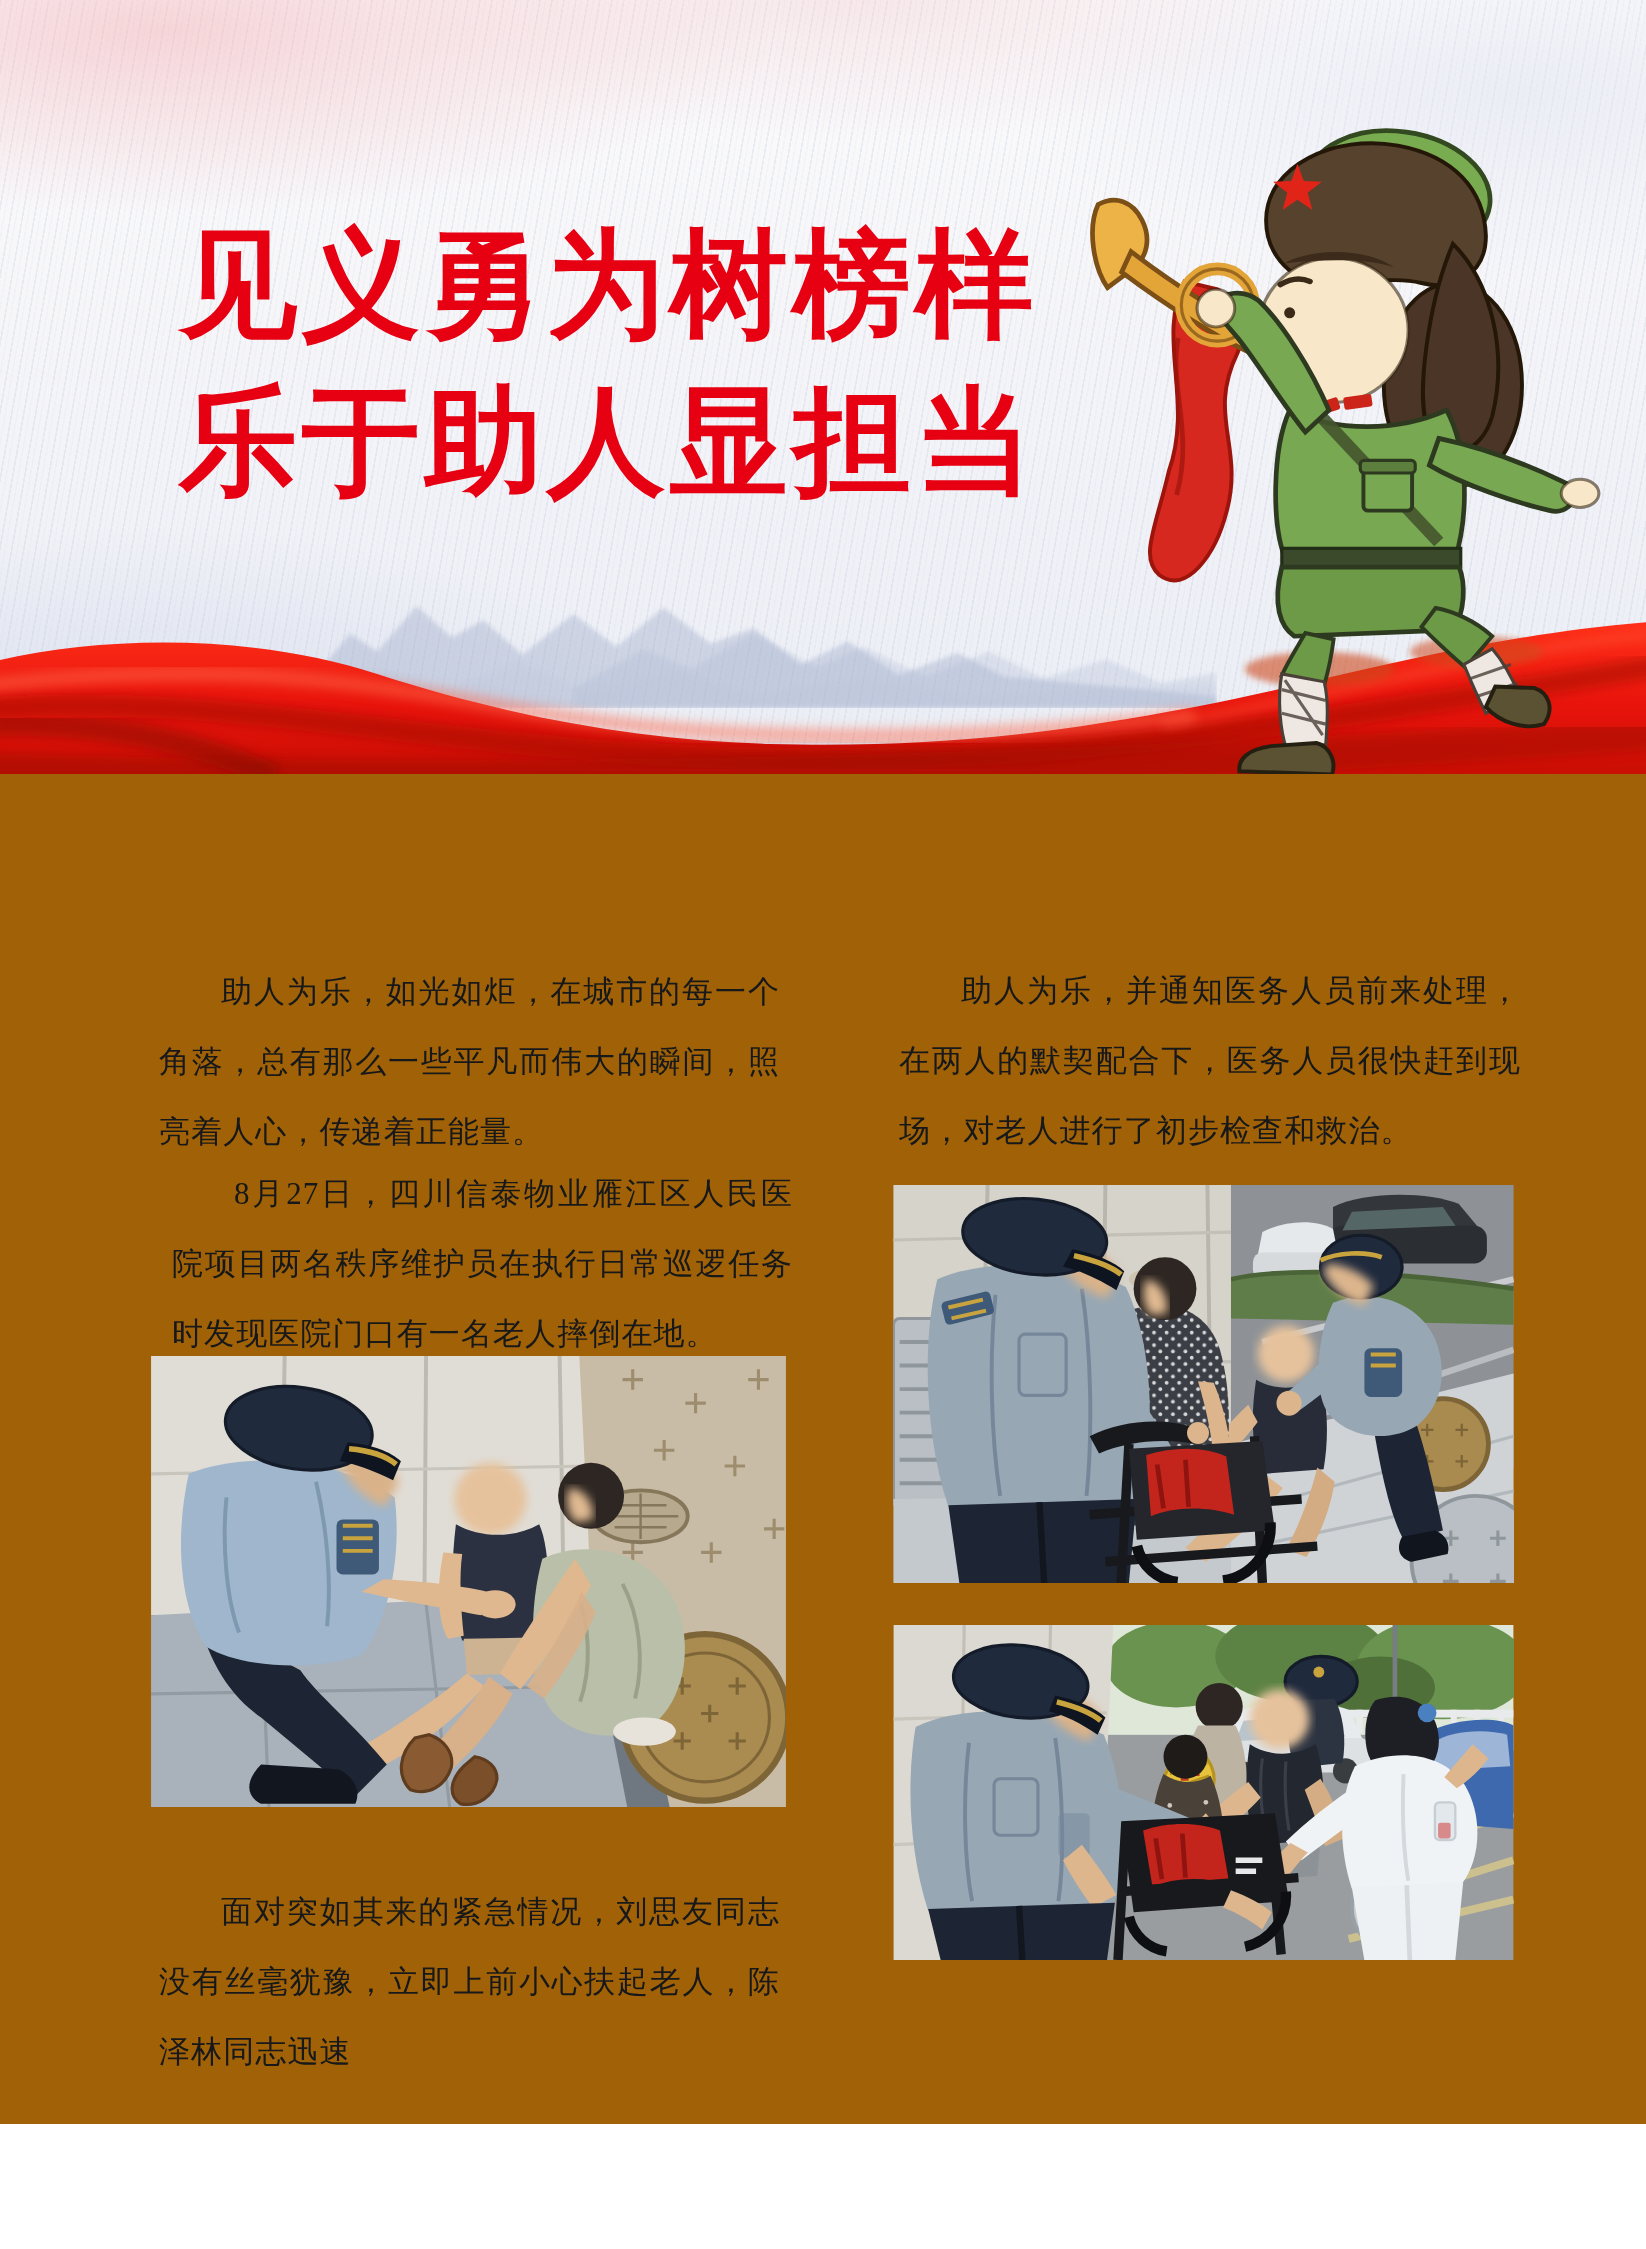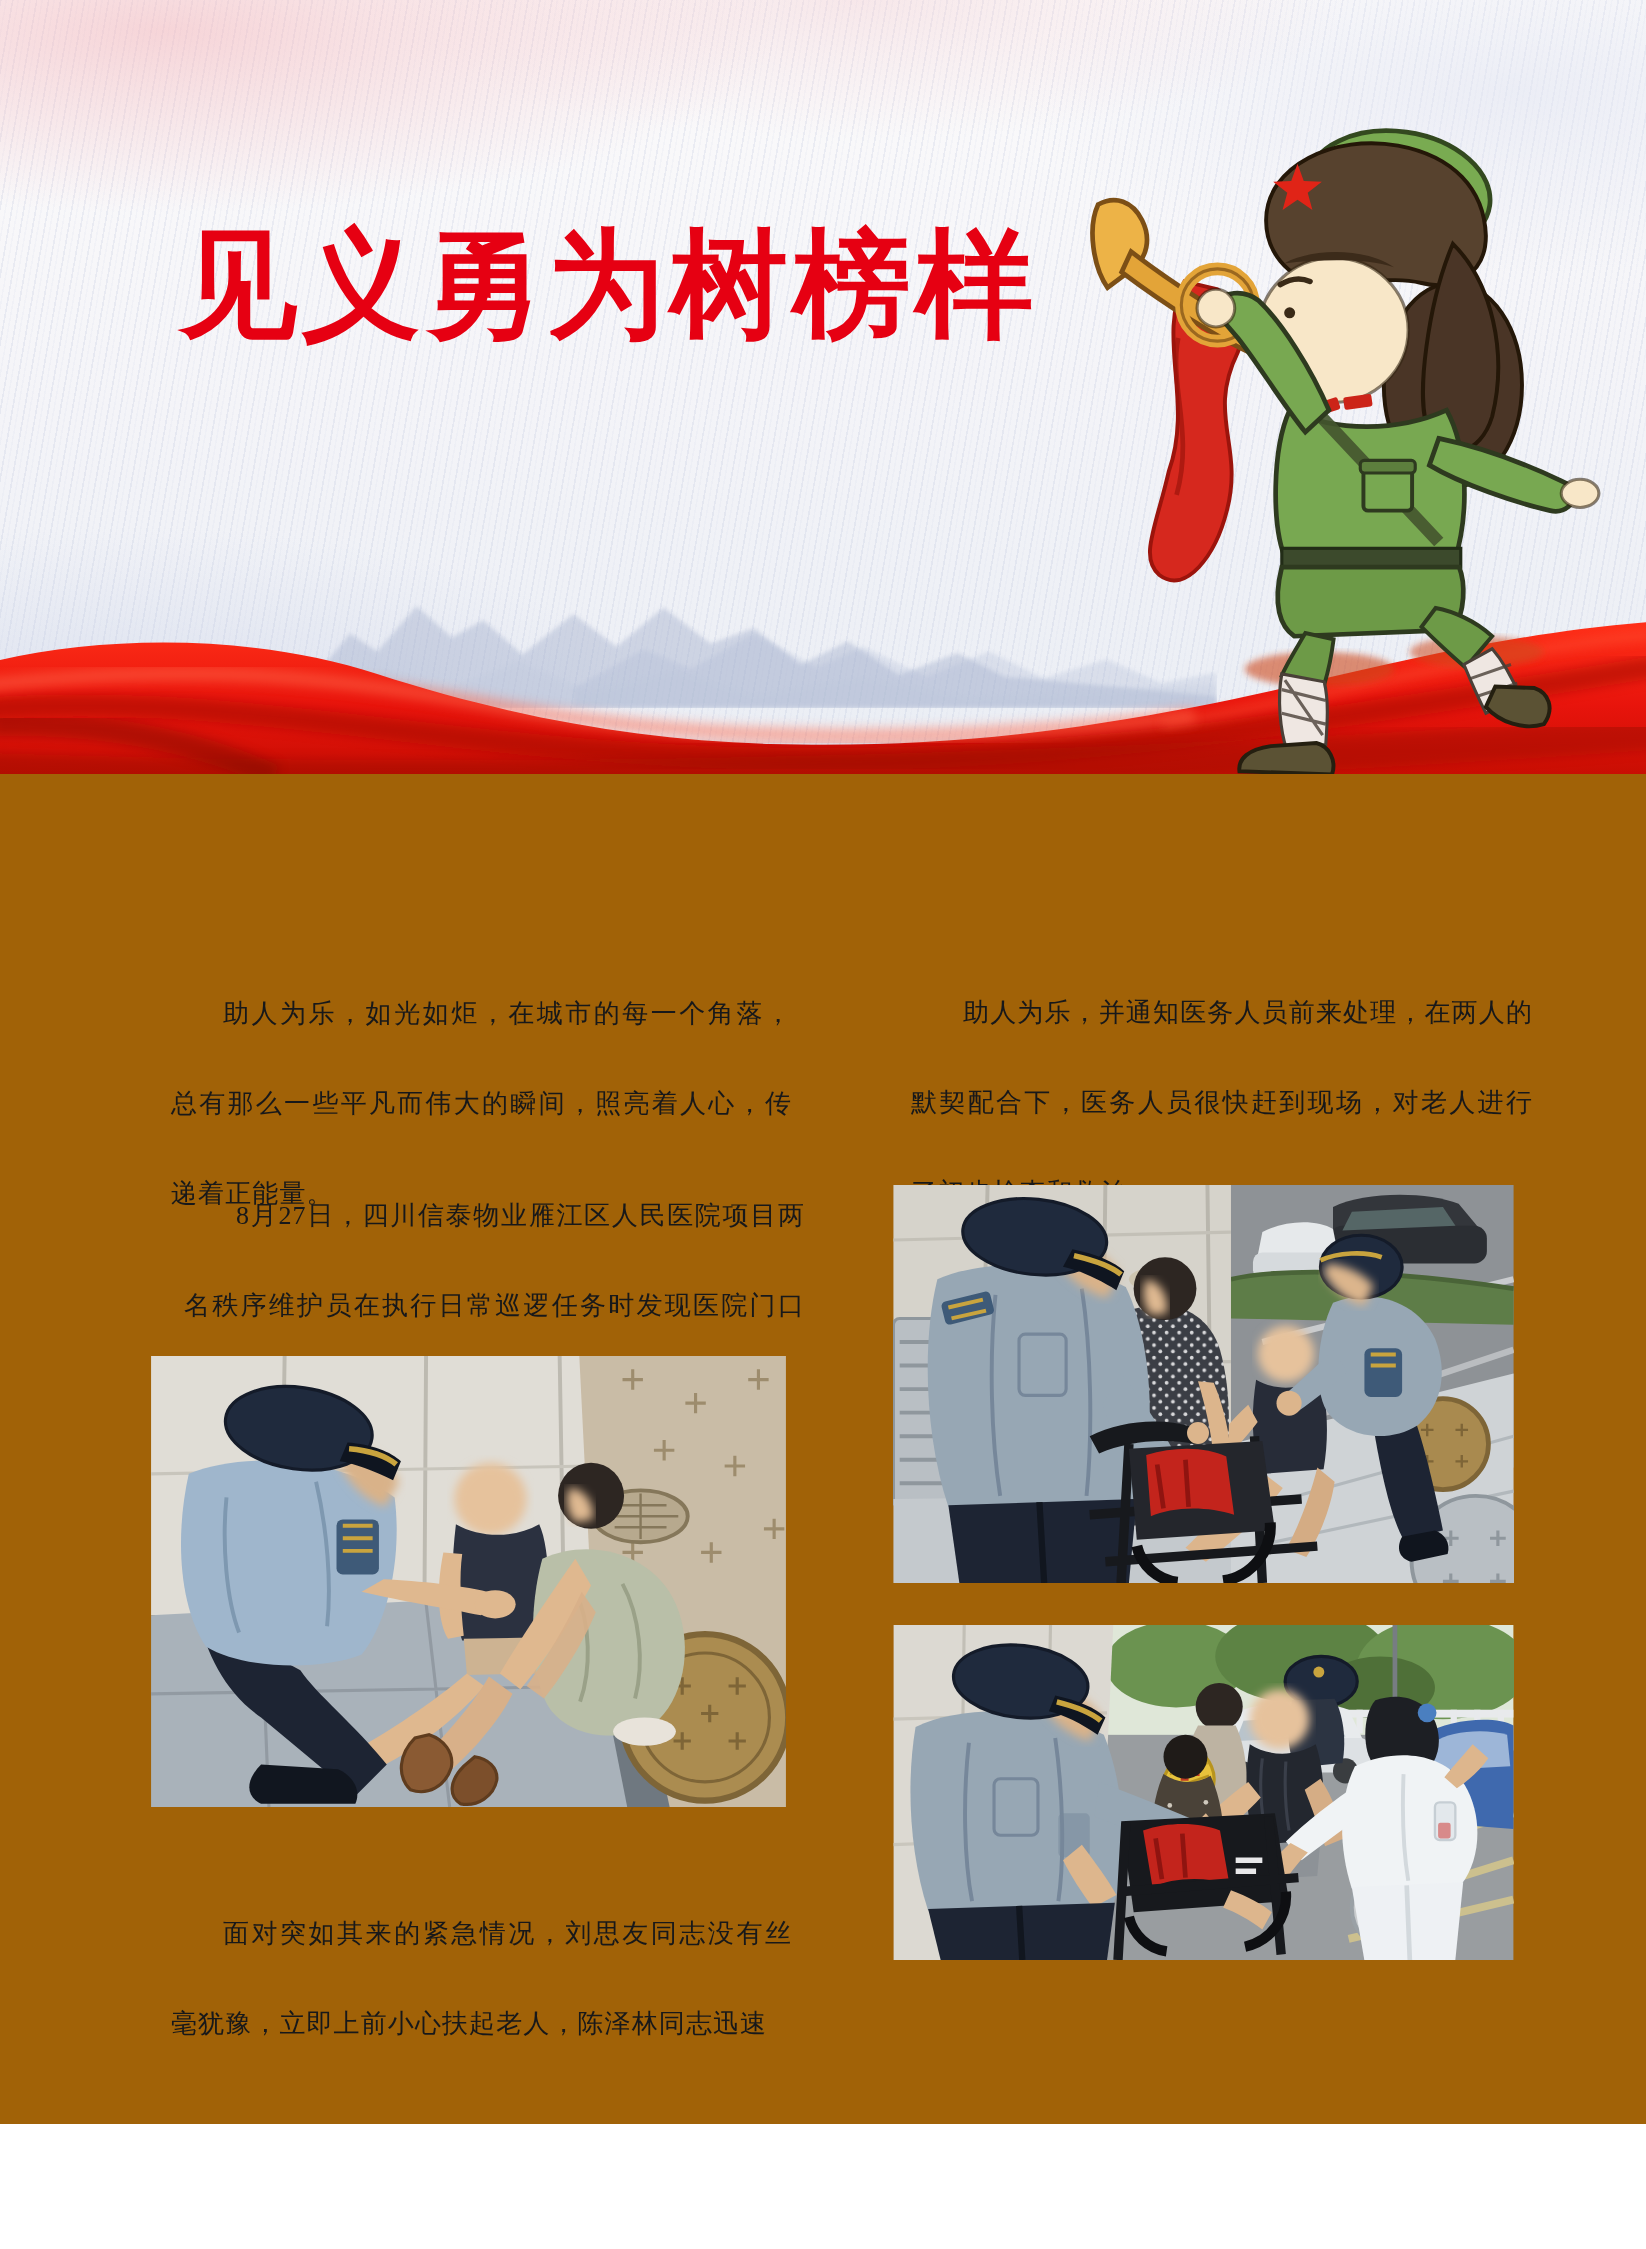--- a/index.html
+++ b/index.html
@@ -16,21 +16,21 @@
          rgba(203,210,231,0.13) 5.5px 7px, rgba(255,255,255,0) 7px 11.8px),
       linear-gradient(178deg,#fcfbfb 0%,#f4f4f8 50%,#e9edf4 100%);}
   .mountains{position:absolute;left:314px;top:559px;width:903px;height:149px;}
   .ribbon{position:absolute;left:0;top:542px;width:1647px;height:232px;}
   .title-line{position:absolute;left:179px;color:#e60012;
       font-family:"Liberation Sans","DejaVu Sans",sans-serif;font-weight:900;
       font-size:118px;line-height:118px;letter-spacing:4.7px;white-space:nowrap;}
   .title-line.l1{top:225px;}
   .title-line.l2{top:382px;}
   .mascot{position:absolute;left:1084px;top:102px;width:562px;height:676px;}
-  .para{position:absolute;margin:18px;color:#17181a;font-size:26px;line-height:90px;
+  .para{position:absolute;margin:6px;color:#17181a;font-size:31px;line-height:70px;
         text-align:justify;letter-spacing:1.1px;text-indent:2em;}
   .photo{position:absolute;overflow:hidden;}
   .photo svg{display:block;width:100%;height:100%;}
 </style>
 </head>
 <body>
 
 <div class="page">
 
   <div class="banner">
@@ -61,20 +61,21 @@
            C1180,262 1330,246 1520,210 C1690,178 1860,122 2096,102
            L2096,295 L0,295 Z"></path>
       <path filter="url(#rblur)" fill="none" stroke="#a50c01" stroke-width="28" opacity="0.55" d="M-20,212 C300,190 540,262 920,274 C1280,285 1540,252 2110,158"></path>
       <path filter="url(#rblur)" fill="none" stroke="#ff6a4d" stroke-width="18" opacity="0.50" d="M-20,182 C260,152 430,172 650,212 C910,256 1210,258 1520,220"></path>
       <path filter="url(#rblur)" fill="none" stroke="#8f0a00" stroke-width="44" opacity="0.38" d="M-20,290 C500,308 1260,304 2110,242"></path>
       <path filter="url(#rblur)" fill="none" stroke="#7e0800" stroke-width="30" opacity="0.45" d="M-10,232 C150,228 270,262 350,298"></path>
       <path filter="url(#rblur)" fill="none" stroke="#ff5a3a" stroke-width="10" opacity="0.5" d="M1480,232 C1700,196 1880,140 2100,118"></path>
     </svg>
 
     <div class="title-line l1">见义勇为树榜样</div>
+    <div class="title-line l2">乐于助人显担当</div>
 
     <svg class="mascot" viewBox="0 0 716 860">
       <defs>
           <filter id="sblur">
             <feGaussianBlur stdDeviation="4"></feGaussianBlur>
           </filter>
         </defs>
 
       <ellipse cx="300" cy="722" rx="95" ry="22" fill="#cf4a1e" opacity="0.6" filter="url(#sblur)"></ellipse>
       <ellipse cx="500" cy="700" rx="85" ry="20" fill="#cf4a1e" opacity="0.55" filter="url(#sblur)"></ellipse>

